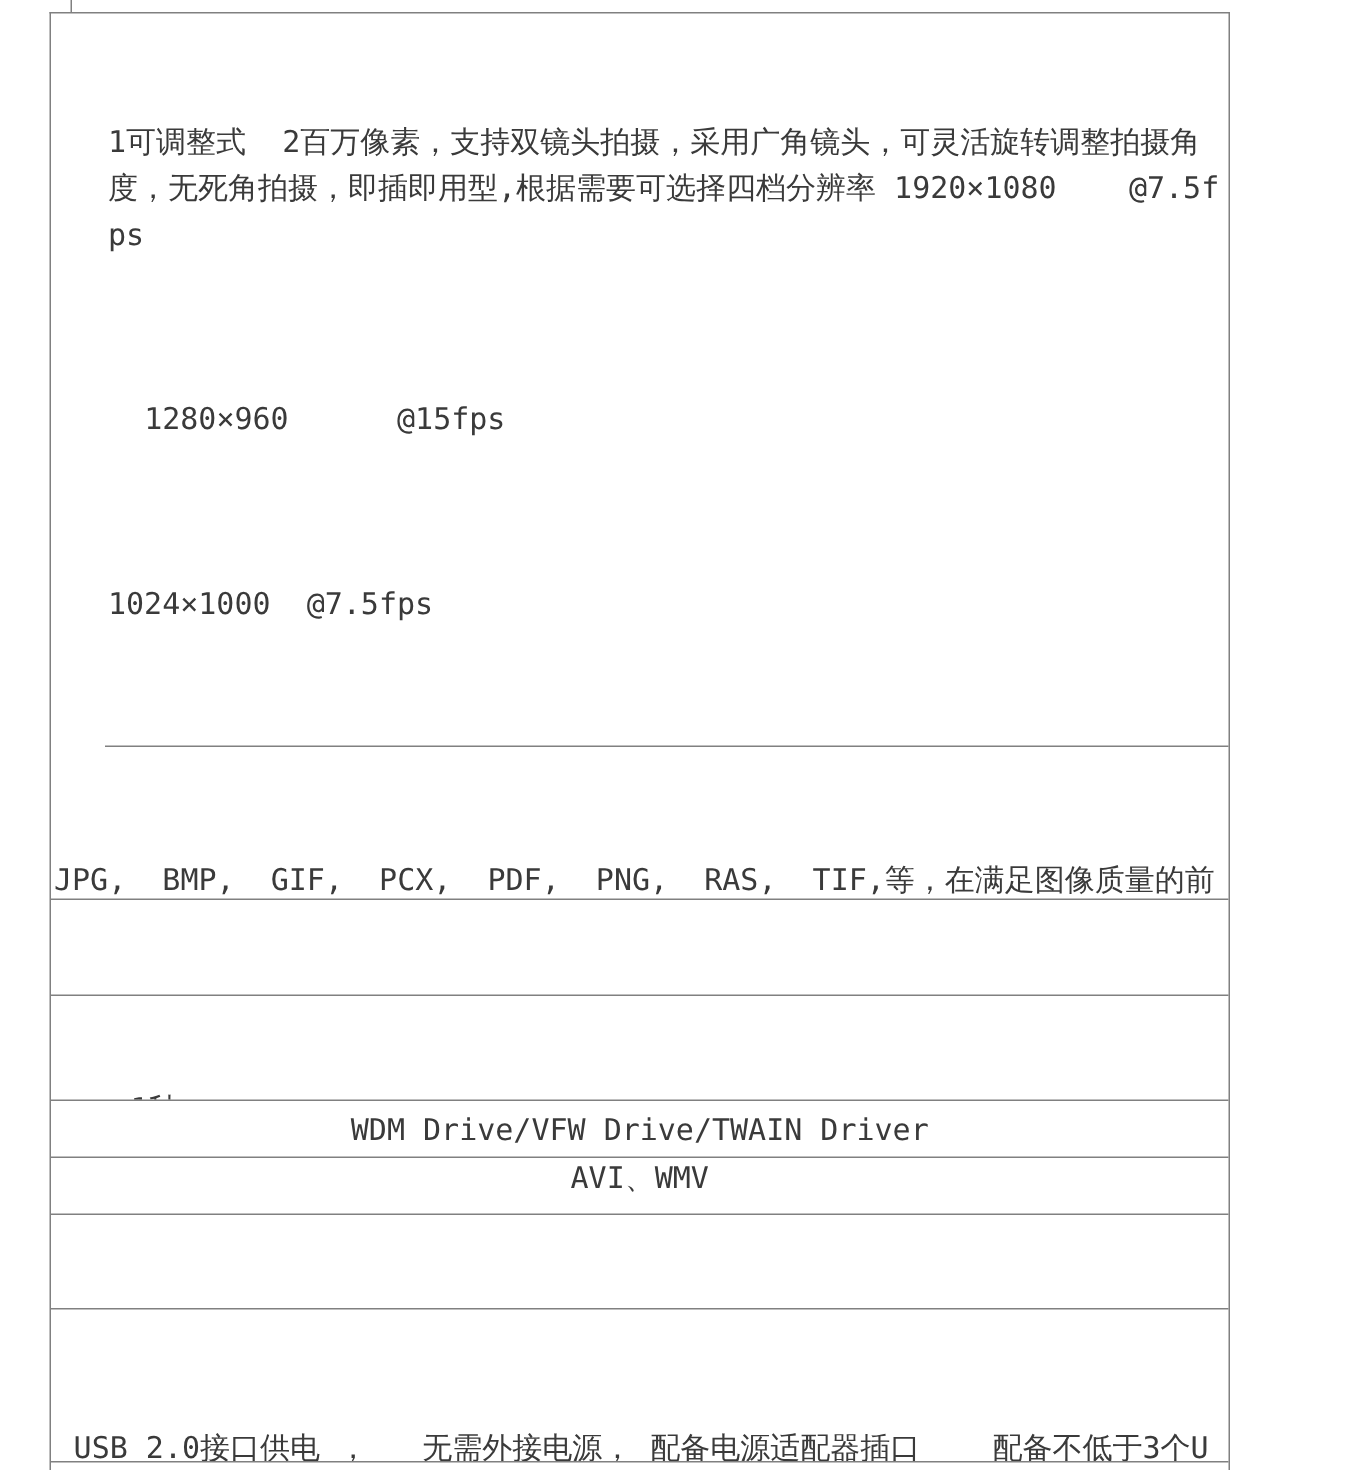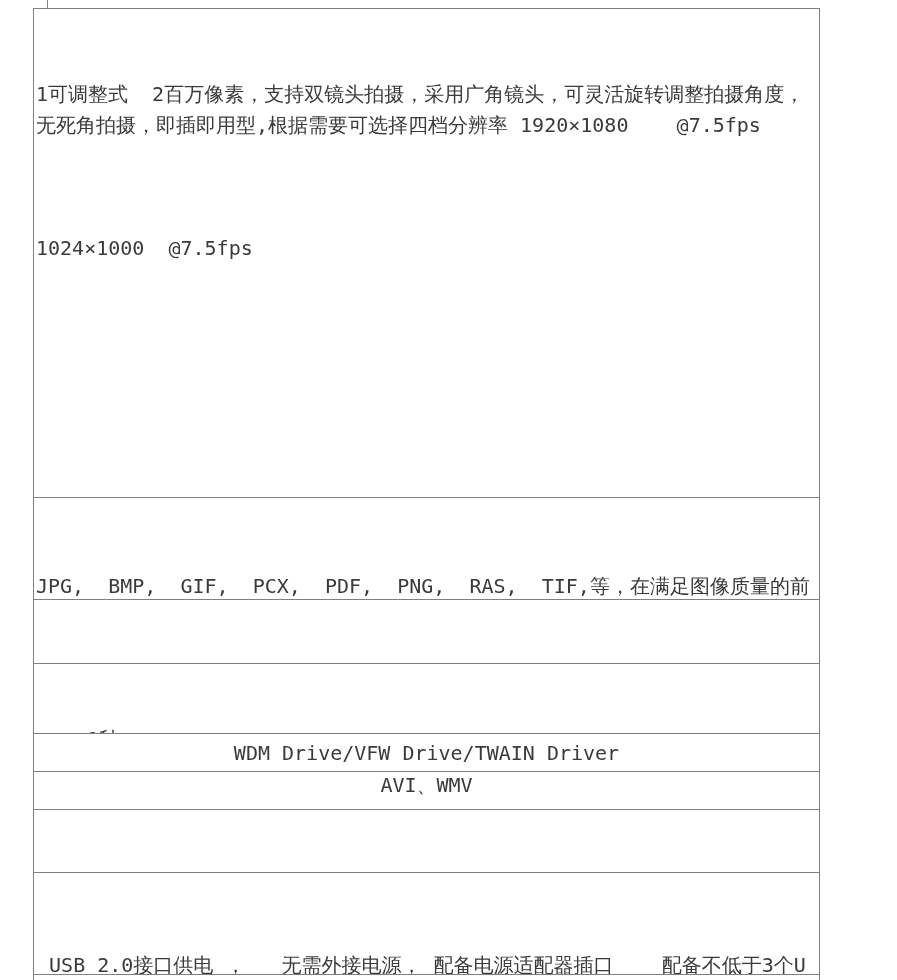--- a/index.html
+++ b/index.html
@@ -29,21 +29,21 @@
   }
   .trow {
     box-sizing:border-box;
     border-bottom:1px solid #808080;
     overflow:hidden;
     white-space:pre-wrap;
     word-break:break-all;
   }
   .trow p { margin:0; }
 
-  .row-main   { height:489px; padding:8px 2px 0 2px; line-height:31px; }
+  .row-main   { height:489px; padding:8px 2px 0 2px; line-height:31px;margin-left:36px; }
   .row-main p { margin:0 0 30px 0; }
 
   .row-formats{ height:102px; padding:6px 2px 0 2px; line-height:33px; }
   .row-color  { height:64px;  padding:12px 0 0 21px; }
   .row-speed  { height:70px;  padding:14px 0 0 41px; }
   .row-driver { height:38px;  display:flex; align-items:center; justify-content:center; }
   .row-video  { height:38px;  display:flex; align-items:flex-start; justify-content:center; }
   .row-export { height:63px;  padding:10px 0 0 188px; }
   .row-power  { height:102px; padding:12px 4px 0 3px; line-height:32px; }
   .row-stub   { flex:1; border-bottom:none; }
@@ -52,20 +52,21 @@
 <body>
 
 <div class="page">
 
   <div class="top-tick"></div>
 
   <div class="spec-table">
 
     <div class="trow row-main">
       <p>1可调整式  2百万像素，支持双镜头拍摄，采用广角镜头，可灵活旋转调整拍摄角度，无死角拍摄，即插即用型,根据需要可选择四档分辨率 1920×1080    @7.5fps</p>
+      <p>  1280×960      @15fps</p>
       <p>1024×1000  @7.5fps</p>
       
       
       
     </div>
 
     <div class="trow row-formats">
       <p>JPG,  BMP,  GIF,  PCX,  PDF,  PNG,  RAS,  TIF,等，在满足图像质量的前提下，所采集图像大小≤300KB。</p>
     </div>
 

